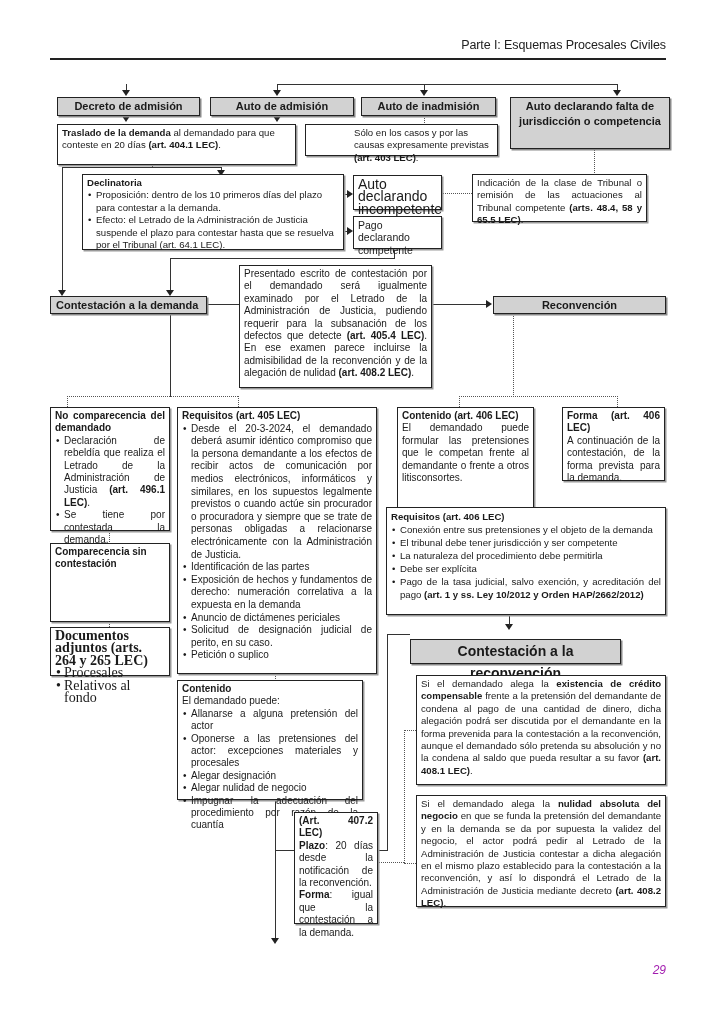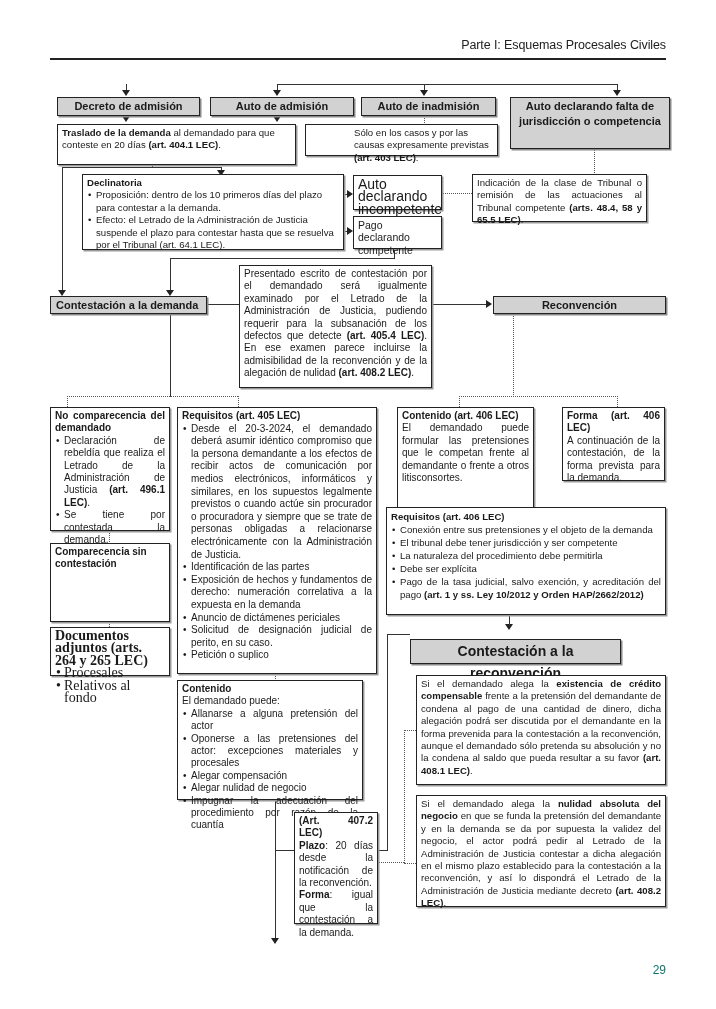--- a/index.html
+++ b/index.html
@@ -1,21 +1,21 @@
 <!DOCTYPE html>
 <html><head>
   <meta charset="utf-8">
   <style>
     html, body { margin:0; padding:0; background:#ffffff; }
     body { width:716px; height:1009px; position:relative; overflow:hidden;
            font-family:"Liberation Sans", sans-serif; color:#1a1a1a; }
     .header-title { position:absolute; right:50px; top:38px; font-size:12.5px; color:#222;
                     font-family:"Liberation Sans", sans-serif; letter-spacing:-0.1px; }
     .header-rule { position:absolute; left:50px; right:50px; top:58px; height:1.5px; background:#222; }
-    .page-number { position:absolute; right:50px; top:963px; font-size:12px; color:#0f766e; }
+    .page-number { position:absolute; right:50px; top:963px; font-size:12px; color:#a21caf;font-style:italic; }
 
     .box { position:absolute; box-sizing:border-box; border:1.3px solid #222; background:#fff;
            font-size:9.6px; line-height:12.4px; padding:2px 4px; box-shadow:1.5px 1.5px 0 #9a9a9a; }
     .hbox { position:absolute; box-sizing:border-box; border:1.3px solid #222; background:#d2d2d2;
             font-weight:bold; font-size:11px; text-align:center; line-height:16px;
             box-shadow:1.5px 1.5px 0 #8a8a8a; }
     .just { text-align:justify; }
     .b { font-weight:bold; }
     ul { margin:0; padding:0 0 0 9px; list-style:none; }
     li { position:relative; }
@@ -170,21 +170,21 @@
     <li>Petición o suplico</li>
   </ul>
 </div>
 
 <div class="box just" style="left:177px;top:680px;width:186px;height:120px;font-size:10px;">
   <div class="b">Contenido</div>
   <div>El demandado puede:</div>
   <ul>
     <li>Allanarse a alguna pretensión del actor</li>
     <li>Oponerse a las pretensiones del actor: excepciones materiales y procesales</li>
-    <li>Alegar compensación</li>
+    <li>Alegar designación</li>
     <li>Alegar nulidad de negocio</li>
     <li>Impugnar la adecuación del procedimiento por razón de la cuantía</li>
   </ul>
 </div>
 
 <div class="box just" style="left:294px;top:812px;width:84px;height:112px;font-size:10px;">
   <div class="b">(Art. 407.2 LEC)</div>
   <div><span class="b">Plazo</span><span>: 20 días desde la notificación de la reconvención.</span></div>
   <div><span class="b">Forma</span><span>: igual que la contestación a la demanda.</span></div>
 </div>

